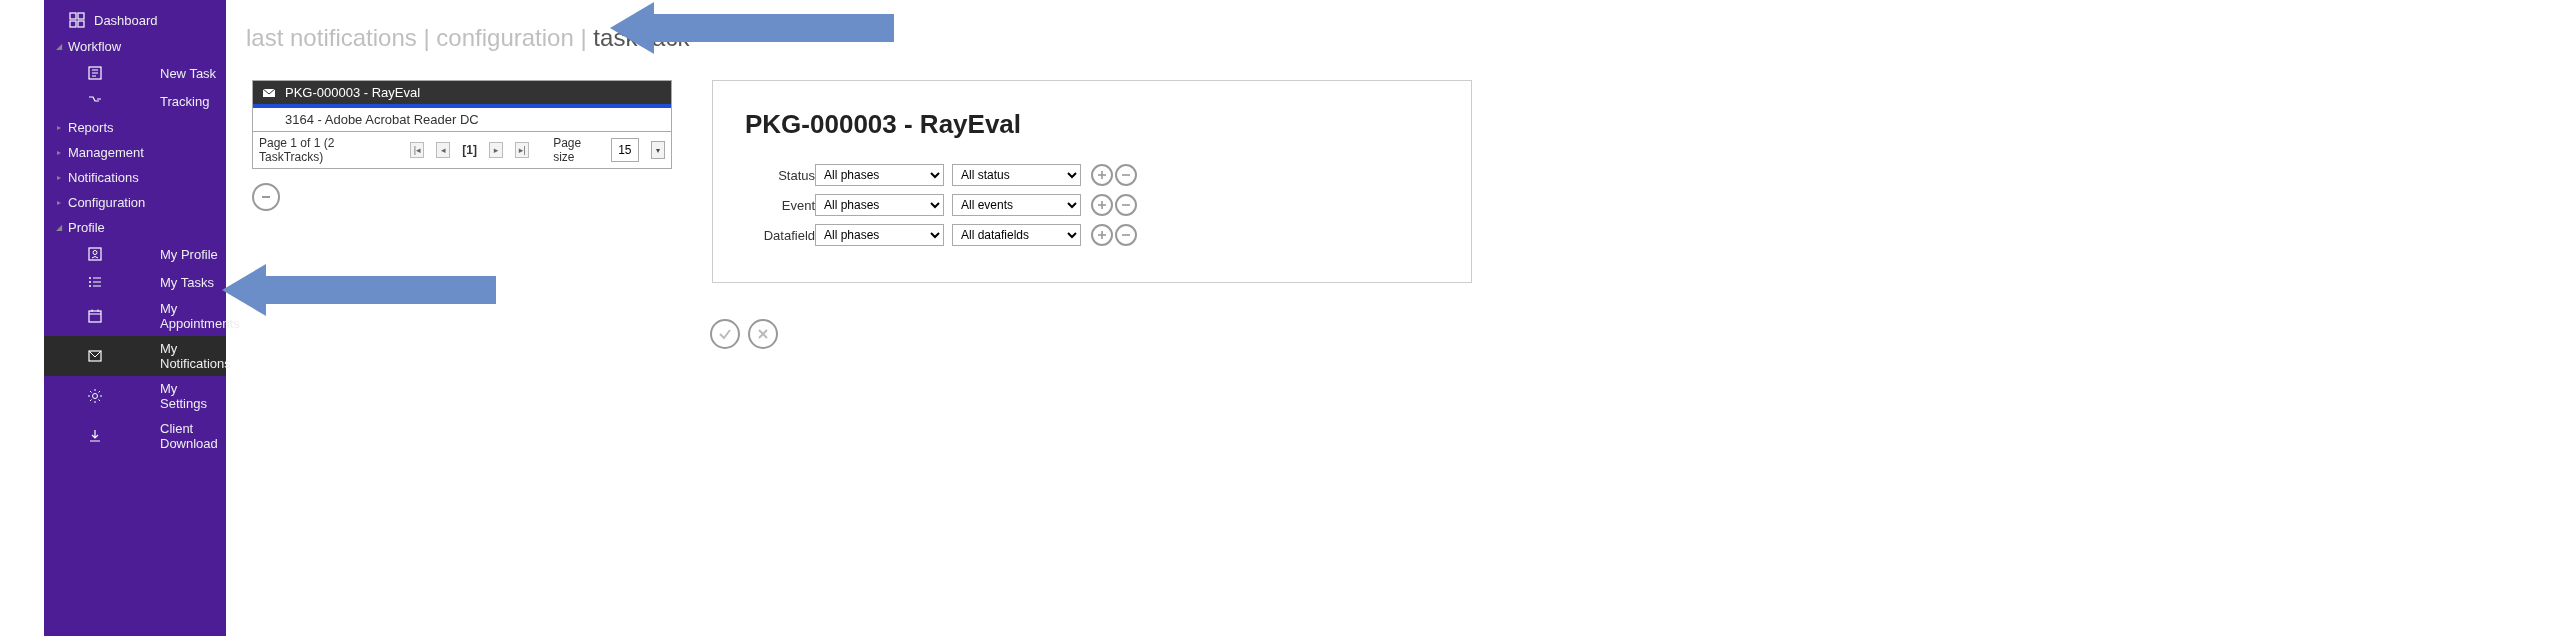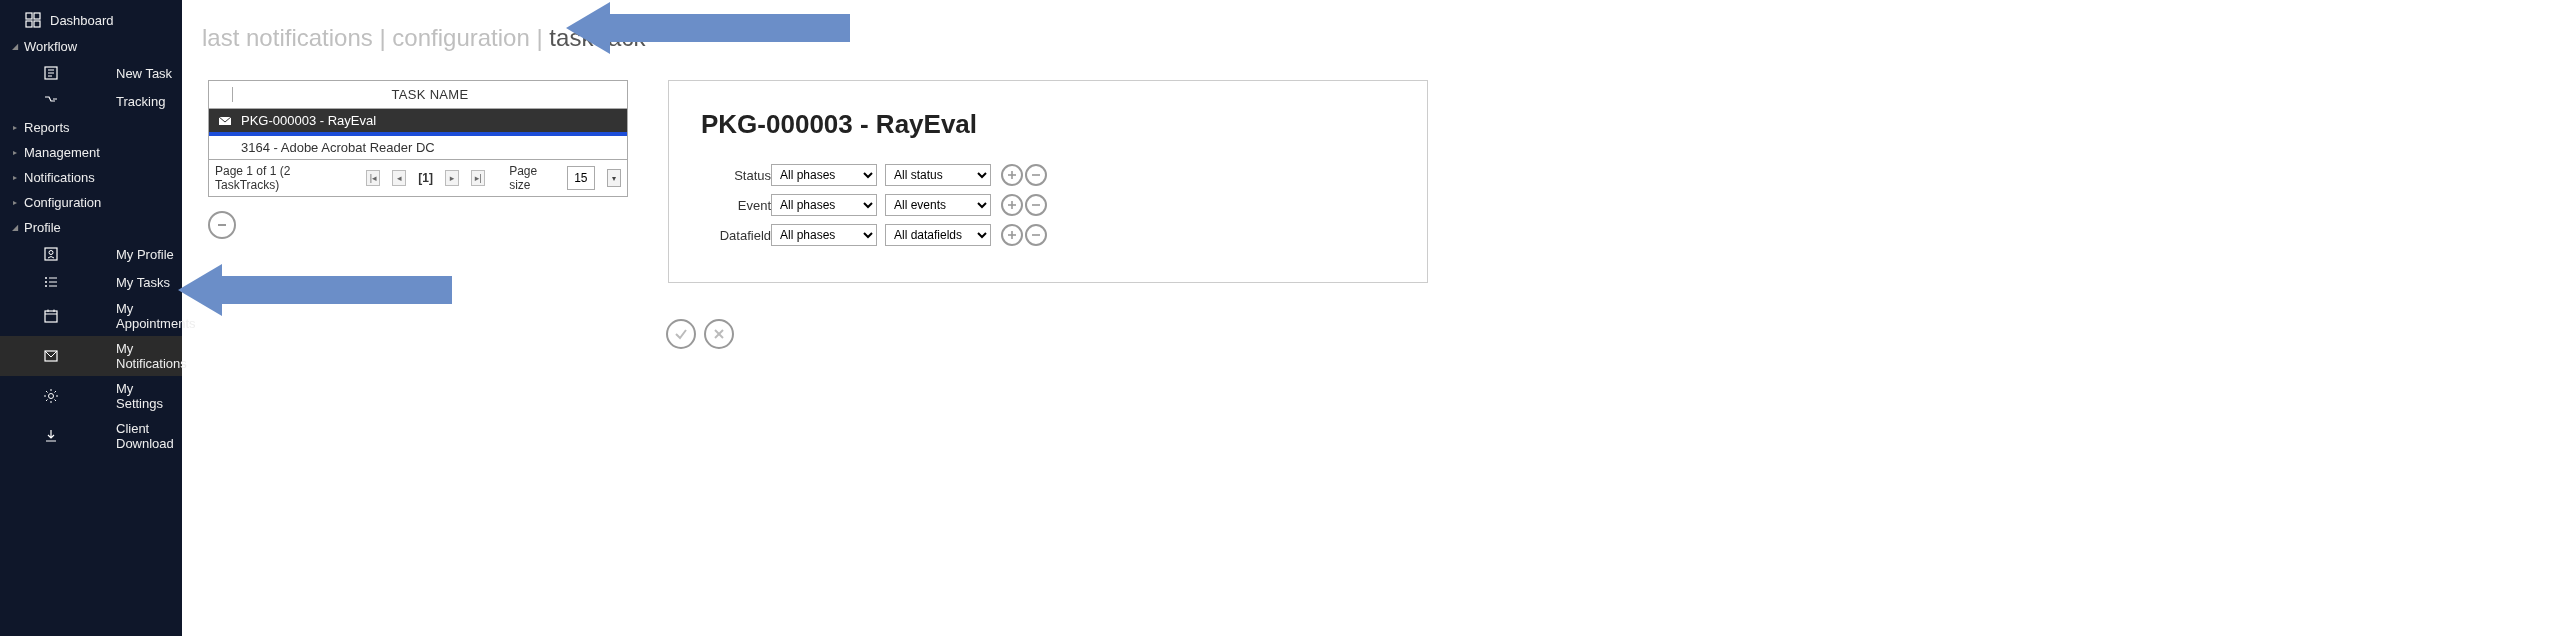--- a/index.html
+++ b/index.html
@@ -1,20 +1,20 @@
 <!DOCTYPE html>
 <html><head>
 <meta charset="utf-8">
 <style>
 * { box-sizing: border-box; margin: 0; padding: 0; }
 body { font-family: "Segoe UI", Arial, sans-serif; font-size: 13px; color: #333; background: #fff; }
 .container { display: flex; width: 2560px; height: 636px; }
 
 
-.sidebar { width: 182px; background: #0f172a; color: #ddd; padding-top: 6px; flex-shrink: 0; }
+.sidebar { width: 182px; background: #4c1d95; color: #ddd; padding-top: 6px; flex-shrink: 0; margin-left: 44px; }
 .sidebar-item { display: flex; align-items: center; padding: 5px 8px 5px 14px; cursor: pointer; font-size: 13px; color: #eee; }
 .sidebar-item.top { padding-left: 10px; }
 .sidebar-item.sub { padding-left: 42px; gap: 48px; }
 .sidebar-item .icon { width: 18px; height: 18px; margin-right: 8px; display: inline-flex; align-items: center; justify-content: center; flex-shrink:0; }
 .sidebar-item.selected { background: #2b2b2b; }
 .sidebar-item .caret { width: 10px; text-align: center; color: #888; font-size: 8px; margin-right: 4px; flex-shrink:0; }
 
 
 .main { flex: 1; padding: 24px 24px 24px 26px; position: relative; }
 .breadcrumb { font-size: 24px; font-weight: 300; color: #bfbfbf; margin-bottom: 28px; margin-left: -6px; }
@@ -41,21 +41,21 @@
 
 .remove-circle { margin-top: 14px; }
 .circle-btn { width: 28px; height: 28px; border-radius: 50%; border: 2px solid #999; display: inline-flex; align-items: center; justify-content: center; color: #999; cursor: pointer; background:#fff; }
 .circle-btn.small { width: 22px; height: 22px; border-width: 2px; font-size: 13px; }
 
 
 .detail-panel { border: 1px solid #ccc; padding: 28px 32px; width: 760px; position: relative; }
 .detail-title { font-size: 26px; font-weight: 600; color: #222; margin-bottom: 24px; }
 .filter-row { display: flex; align-items: center; margin-bottom: 8px; }
 .filter-row .lbl { width: 70px; text-align: right; font-size: 13px; color: #333; }
-.filter-row select { width: 106px; height: 22px; border: 1px solid #aaa; font-size: 12px; background:#fff; margin-right: 8px; padding-left:4px;}
+.filter-row select { width: 129px; height: 22px; border: 1px solid #aaa; font-size: 12px; background:#fff; margin-right: 8px; padding-left:4px;}
 .filter-row .circle-btn.small { margin-left: 2px; }
 
 .action-row { margin-top: 36px; display: flex; gap: 8px; margin-left: -2px; }
 .action-row .circle-btn { width: 30px; height: 30px; }
 
 
 .arrow { position: absolute; pointer-events: none; }
 .arrow-body { background: #6b8ec8; height: 28px; }
 .arrow-head { width: 0; height: 0; border-top: 26px solid transparent; border-bottom: 26px solid transparent; border-right: 44px solid #6b8ec8; position:absolute; left:-44px; top:-12px;}
 
@@ -189,24 +189,20 @@
   <div class="main">
 
     <div class="breadcrumb">
       <span>last notifications</span><span> | </span><span>configuration</span><span> | </span><span class="active">tasktrack</span>
     </div>
 
     <div class="content-row">
 
       <div class="table-panel">
         <div class="task-table">
-          <div class="thead">
-            <div class="corner"></div>
-            <div class="hcell">TASK NAME</div>
-          </div>
           <div class="row selected">
             <span class="row-icon">
               <svg width="14" height="10" viewBox="0 0 14 10">
                   <rect x="0.5" y="0.5" width="13" height="9" fill="#fff" stroke="#333"></rect>
                   <path d="M0.5 0.5 L7 6 L13.5 0.5" fill="none" stroke="#333"></path>
                 </svg>
             </span>
             <span>PKG-000003 - RayEval</span>
           </div>
           <div class="row alt">

